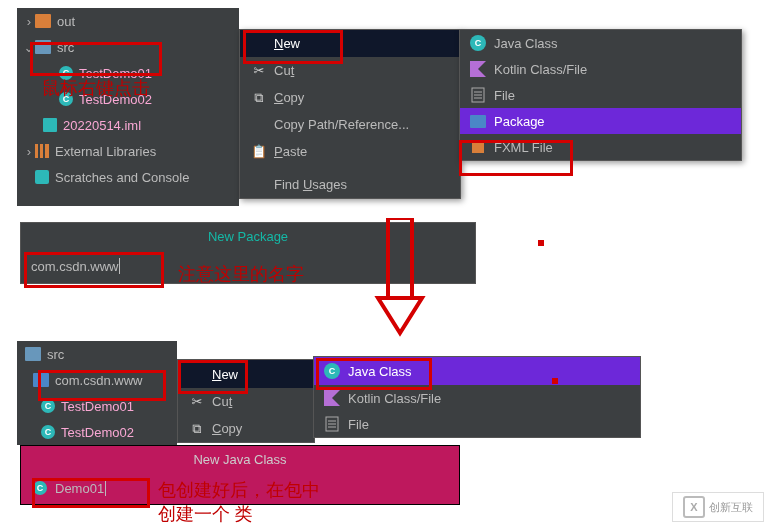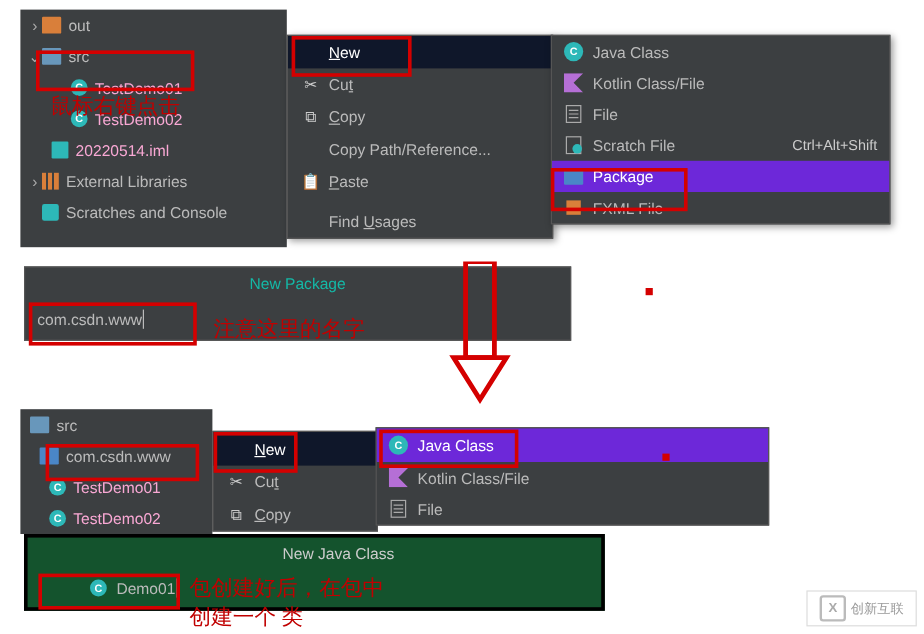--- a/index.html
+++ b/index.html
@@ -30,21 +30,21 @@
   .kb{margin-left:auto;font-size:12px;color:#ccc;}
   .svg16{width:16px;height:16px;margin-right:8px;flex:0 0 16px;}
   .newpkg{position:absolute;left:20px;top:222px;width:454px;background:#3c3f41;border:1px solid #555;}
   .newpkg .title{height:26px;display:flex;align-items:center;justify-content:center;color:#14b8a6;}
   .newpkg .inp{height:34px;display:flex;align-items:center;padding:0 10px;}
   .cursor{display:inline-block;width:1px;height:16px;background:#bbb;margin-left:1px;vertical-align:middle;}
   .tree2{position:absolute;left:17px;top:341px;width:160px;background:#3c3f41;}
   .tree2 .row{padding-left:8px;}
   .ctx2{position:absolute;left:177px;top:359px;width:136px;background:#3c3f41;border:1px solid #555;}
   .sub2{position:absolute;left:313px;top:356px;width:326px;background:#3c3f41;border:1px solid #555;}
-  .newcls{position:absolute;left:20px;top:445px;width:438px;background:#14532d;border:3px solid #000000;padding-left:40px;}
+  .newcls{position:absolute;left:20px;top:445px;width:438px;background:#be185d;border:1px solid #000000;}
   .newcls .title{height:26px;display:flex;align-items:center;justify-content:center;color:#ccc;}
   .newcls .inp{height:32px;display:flex;align-items:center;padding:0 12px;}
   .redbox{position:absolute;border:3px solid #d40000;pointer-events:none;}
   .redtext{position:absolute;color:#c00000;font-family:"KaiTi","STKaiti","SimSun",serif;font-size:18px;pointer-events:none;}
   .arrow{position:absolute;pointer-events:none;}
   .redsq{position:absolute;width:6px;height:6px;background:#d40000;pointer-events:none;}
   .watermark{position:absolute;right:6px;bottom:6px;width:90px;height:28px;background:#fff;border:1px solid #ddd;display:flex;align-items:center;justify-content:center;font-size:11px;color:#999;}
   .watermark .xx{width:18px;height:18px;border:2px solid #bbb;border-radius:3px;display:flex;align-items:center;justify-content:center;margin-right:4px;font-weight:bold;color:#aaa;}
 </style>
 </head>
@@ -130,28 +130,20 @@
     </div>
     <div class="sub-item">
       <svg class="svg16" viewBox="0 0 16 16">
           <rect x="2" y="1" width="12" height="14" fill="none" stroke="#aaa" stroke-width="1"></rect>
           <line x1="4" y1="5" x2="12" y2="5" stroke="#aaa"></line>
           <line x1="4" y1="8" x2="12" y2="8" stroke="#aaa"></line>
           <line x1="4" y1="11" x2="12" y2="11" stroke="#aaa"></line>
         </svg>
       <span>File</span>
     </div>
-    <div class="sub-item">
-      <svg class="svg16" viewBox="0 0 16 16">
-          <rect x="2" y="1" width="12" height="14" fill="none" stroke="#aaa"></rect>
-          <circle cx="11" cy="11" r="4" fill="#2db8b8"></circle>
-        </svg>
-      <span>Scratch File</span>
-      <span class="kb">Ctrl+Alt+Shift</span>
-    </div>
     <div class="sub-item hi">
       <span class="folder-ico folder-blue svg16" style="height:13px"></span>
       <span>Package</span>
     </div>
     <div class="sub-item">
       <svg class="svg16" viewBox="0 0 16 16">
           <rect x="2" y="2" width="12" height="12" fill="#d97f3a"></rect>
         </svg>
       <span>FXML File</span>
     </div>

